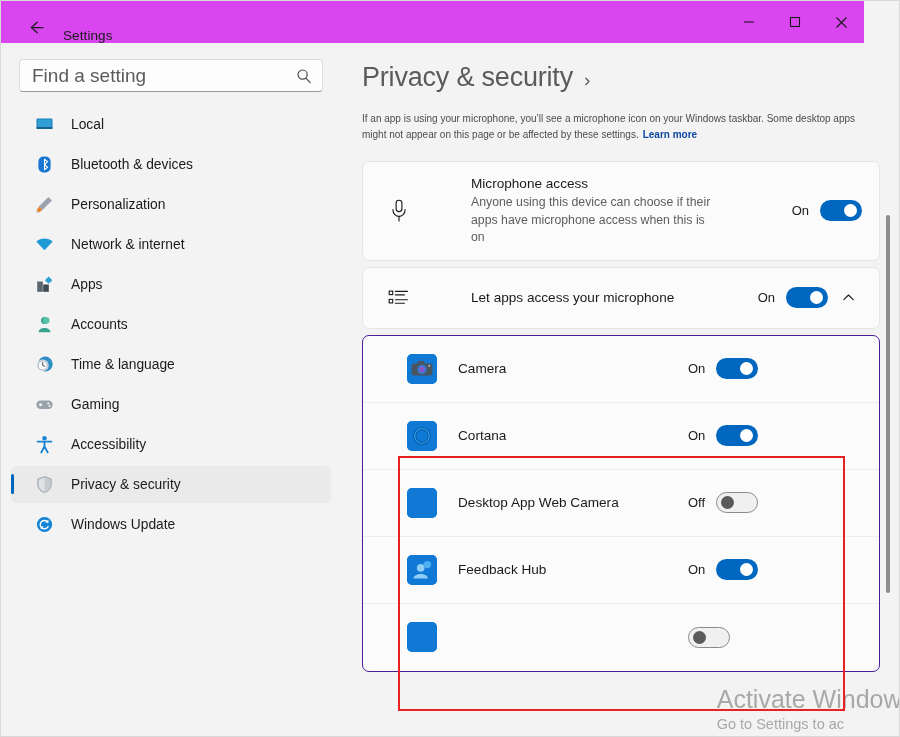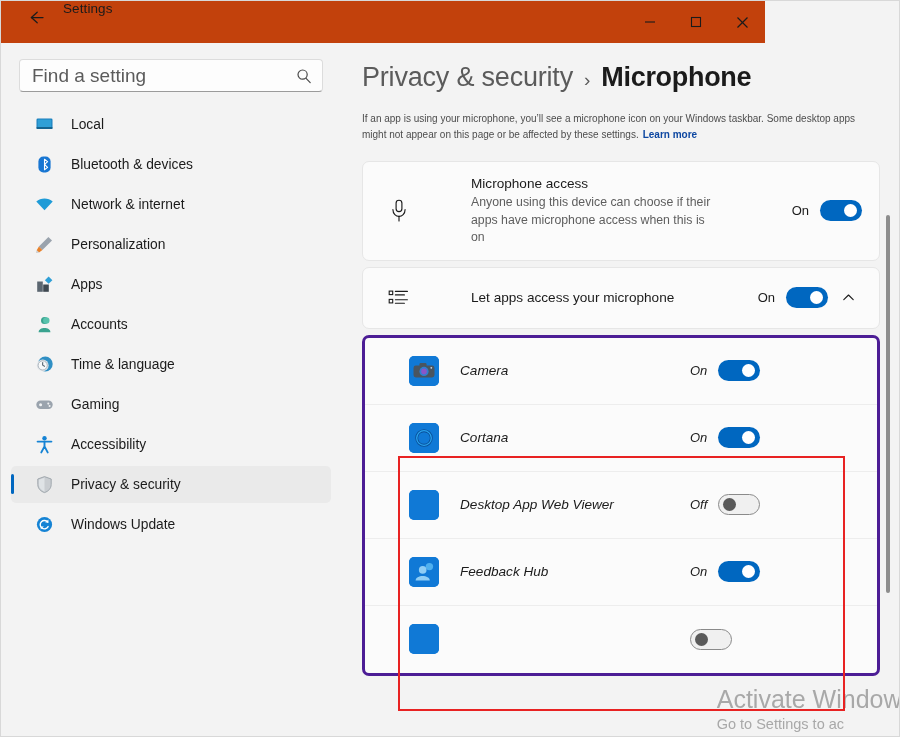--- a/index.html
+++ b/index.html
@@ -19,25 +19,25 @@
     height: 737px;
     background: #f3f3f3;
     border: 1px solid #d8d8d8;
     overflow: hidden;
   }
 
   
   .titlebar {
     position: absolute;
     top: 0; left: 0;
-    width: 764px;
+    width: 863px;
     height: 42px;
-    background: #c2410c;
-    display: flex;
-    align-items: flex-start;
+    background: #d946ef;
+    display: flex;
+    align-items: flex-end;
   }
   .back-btn {
     width: 40px; height: 32px;
     margin-left: 14px;
     display: flex; align-items: center; justify-content: center;
     border-radius: 4px;
   }
   .titlebar-title {
     font-size: 13.5px;
     color: #1b1b1b;
@@ -260,24 +260,23 @@
   .chevron-btn {
     width: 28px; height: 28px;
     margin-left: 6px;
     display: flex; align-items: center; justify-content: center;
     flex: 0 0 auto;
   }
 
   
   .applist-card {
     background: #fbfbfb;
-    border: 3px solid #4c1d95;
+    border: 1px solid #4c1d95;
     border-radius: 7px;
     overflow: hidden;
-    font-style: italic;
   }
   .app-row {
     display: flex;
     align-items: center;
     min-height: 67px;
     padding: 8px 17px 8px 44px;
     border-bottom: 1px solid #ededed;
   }
   .app-row:last-child { border-bottom: none; }
   .app-icon {
@@ -414,35 +413,35 @@
             <rect x="3.4" y="1.6" width="12.2" height="15.8" rx="5" fill="#1876d2"></rect>
             <path d="M9.5 4.3 L9.5 14.7 M9.5 9.5 L12.6 6.6 L9.5 4.3 M9.5 9.5 L12.6 12.4 L9.5 14.7" fill="none" stroke="#ffffff" stroke-width="1.1" stroke-linejoin="round" stroke-linecap="round"></path>
           </svg>
         </span>
         <span class="nav-label">Bluetooth &amp; devices</span>
       </div>
 
       <div class="navitem">
         <span class="nav-icon">
           <svg width="19" height="19" viewBox="0 0 19 19">
-            <path d="M1.3 6.6 C5.6 2.6 13.4 2.6 17.7 6.6 L9.5 15.2 Z" fill="#1e9bd7"></path>
-          </svg>
-        </span>
-        <span class="nav-label">Network &amp; internet</span>
-      </div>
-
-      <div class="navitem">
-        <span class="nav-icon">
-          <svg width="19" height="19" viewBox="0 0 19 19">
             <path d="M13.4 1.9 L17 5.4 L7.4 15 L3.9 11.5 Z" fill="#9aa3ad"></path>
             <path d="M3.9 11.5 L7.4 15 L4 17.6 L1.7 15.2 Z" fill="#e8822c"></path>
             <path d="M1.7 15.2 L4 17.6 L1 18.1 Z" fill="#c9c9c9"></path>
           </svg>
         </span>
         <span class="nav-label">Personalization</span>
+      </div>
+
+      <div class="navitem">
+        <span class="nav-icon">
+          <svg width="19" height="19" viewBox="0 0 19 19">
+            <path d="M1.3 6.6 C5.6 2.6 13.4 2.6 17.7 6.6 L9.5 15.2 Z" fill="#1e9bd7"></path>
+          </svg>
+        </span>
+        <span class="nav-label">Network &amp; internet</span>
       </div>
 
       <div class="navitem">
         <span class="nav-icon">
           <svg width="19" height="19" viewBox="0 0 19 19">
             <rect x="2.2" y="6.5" width="5.6" height="10.3" fill="#5b6670"></rect>
             <rect x="8.2" y="9.5" width="5.6" height="7.3" fill="#3e4850"></rect>
             <path d="M13.6 1.6 L17.4 5.2 L13.6 8.8 L9.9 5.2 Z" fill="#2f9fd6"></path>
           </svg>
         </span>
@@ -519,21 +518,20 @@
       </div>
 
     </div>
   </div>
 
   <div class="content">
 
     <div class="breadcrumb">
       <span class="crumb-parent">Privacy &amp; security</span>
       <span class="crumb-sep">›</span>
-      <span class="crumb-current">Microphone</span>
     </div>
 
     <div class="page-desc">
       <span>If an app is using your microphone, you’ll see a microphone icon on your Windows taskbar. Some desktop apps might not appear on this page or be affected by these settings.</span><a class="learn-more" href="#">Learn more</a>
     </div>
 
     <div class="cards">
 
       <div class="card">
         <div class="card-row">
@@ -620,21 +618,21 @@
             <span class="knob"></span>
           </div>
         </div>
 
         <div class="app-row">
           <span class="app-icon">
             <svg width="30" height="30" viewBox="0 0 30 30">
               <rect width="30" height="30" rx="5" fill="#1079d6"></rect>
             </svg>
           </span>
-          <span class="app-name">Desktop App Web Viewer</span>
+          <span class="app-name">Desktop App Web Camera</span>
           <span class="state-label">Off</span>
           <div class="toggle off">
             <span class="knob"></span>
           </div>
         </div>
 
         <div class="app-row">
           <span class="app-icon">
             <svg width="30" height="30" viewBox="0 0 30 30">
               <rect width="30" height="30" rx="5" fill="#1079d6"></rect>

